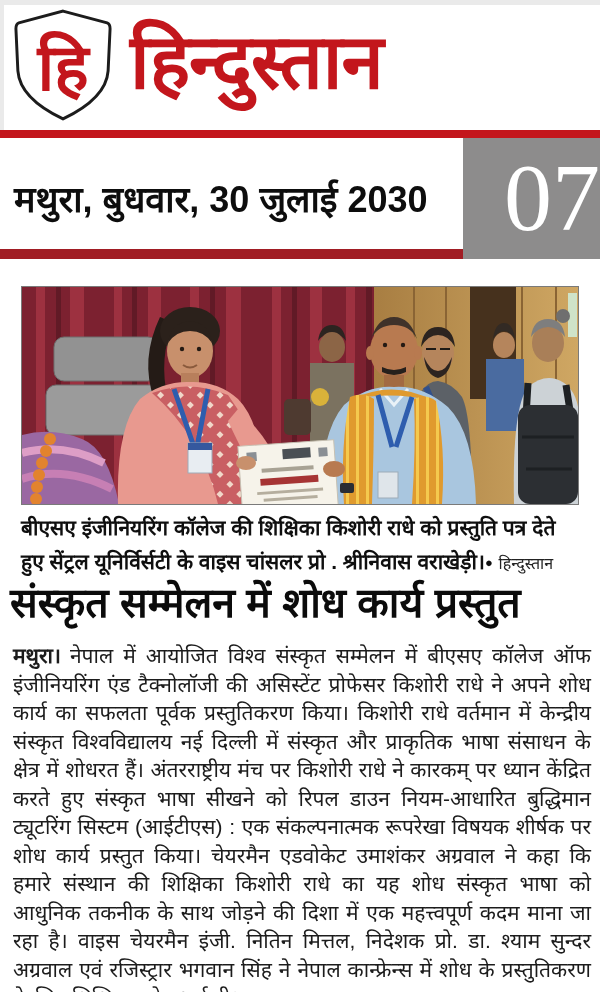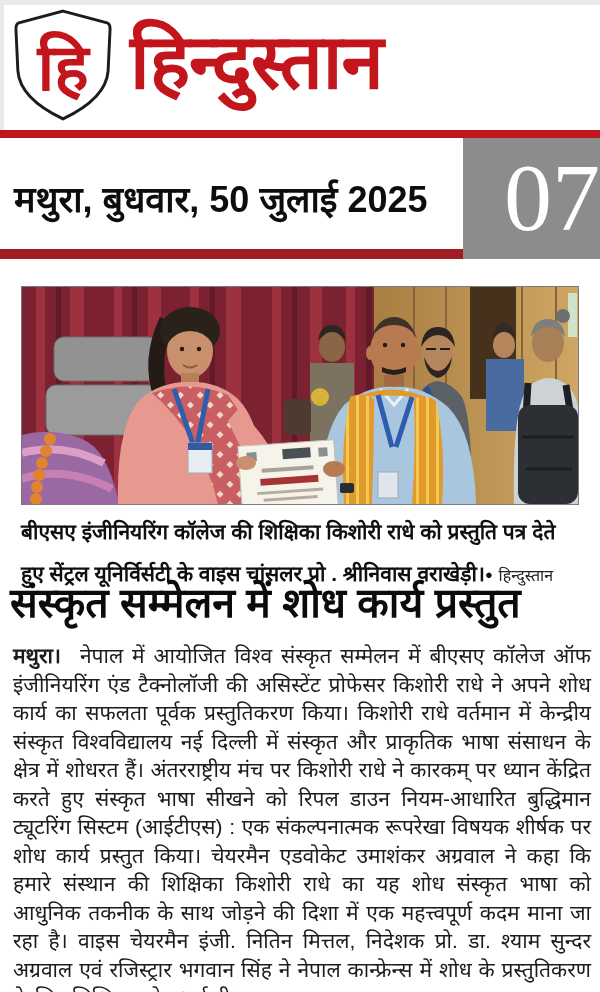--- a/index.html
+++ b/index.html
@@ -37,53 +37,53 @@
   
   .photo {
     position:absolute; left:21px; top:286px; width:558px; height:219px;
     border:1px solid #7a7a7a; background:#7c2130;
   }
   .photo svg { display:block; width:100%; height:100%; }
 
   
   .caption {
     position:absolute; left:21px; top:511px; width:560px;
-    font-size:21px; font-weight:bold; color:#0f0f0f; line-height:42px;
+    font-size:21px; font-weight:bold; color:#0f0f0f; line-height:34px;
   }
   .caption .bullet { font-size:13px; font-weight:normal; vertical-align:2px; }
   .caption .credit { font-size:16px; font-weight:normal; color:#222; }
 
   
   .headline {
     position:absolute; left:10px; top:572px; width:586px;
     font-size:41px; font-weight:800; color:#0b0b0b; line-height:62px; white-space:nowrap;
   }
 
   
   .body-text {
     position:absolute; left:13px; top:642px; width:578px;
     font-size:21px; color:#1c1c1c; line-height:28.5px; text-align:justify;
   }
-  .body-text .lead { font-weight:bold; margin-right:19px; }
+  .body-text .lead { font-weight:bold; margin-right:9px; }
 </style>
 </head>
 <body>
 
 <div class="page">
   <div class="edge-top"></div>
   <div class="edge-left"></div>
 
   <svg class="shield" viewBox="0 0 104 116">
     <path d="M52,3 L97,15 Q100,16 100,21 L98,64 Q96,92 52,113 Q8,92 6,64 L4,21 Q4,16 7,15 Z" fill="#ffffff" stroke="#1c1c1c" stroke-width="3"></path>
     <text x="52" y="83" text-anchor="middle" font-size="66" font-weight="bold" fill="#c3161c" font-family="Liberation Sans, sans-serif">हि</text>
   </svg>
   <div class="masthead-title">हिन्दुस्तान</div>
   <div class="rule-top"></div>
 
-  <div class="date-text">मथुरा, बुधवार, 50 जुलाई 2025</div>
+  <div class="date-text">मथुरा, बुधवार, 30 जुलाई 2030</div>
   <div class="pagenum-box">
     <span>07</span>
   </div>
   <div class="rule-bottom"></div>
 
   <div class="photo">
     <svg viewBox="0 0 556 217" preserveAspectRatio="none">
       <defs>
         <linearGradient id="wood" x1="0" y1="0" x2="1" y2="0">
           <stop offset="0" stop-color="#a87e42"></stop>

